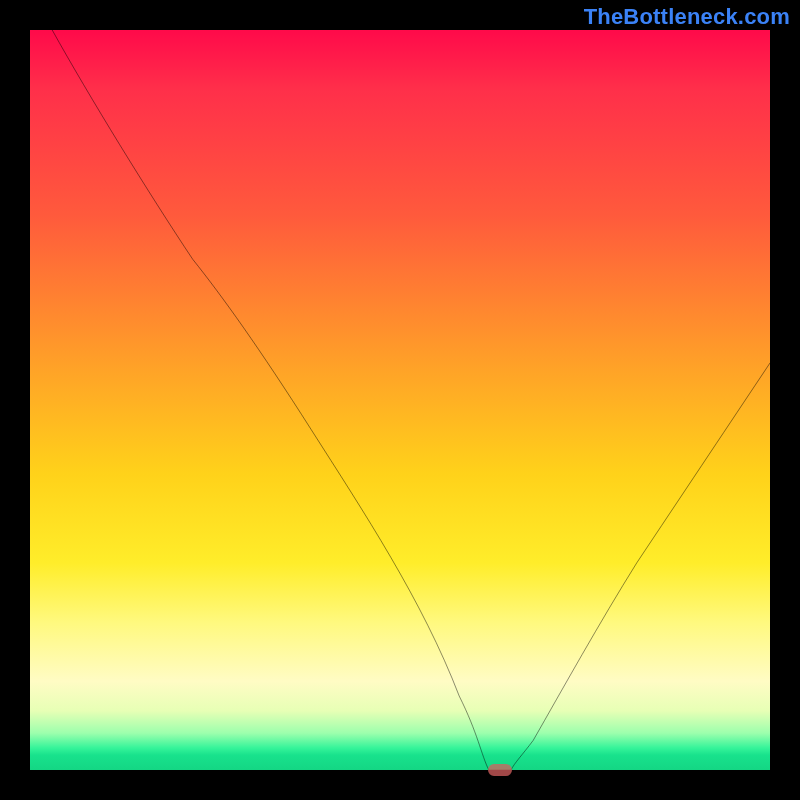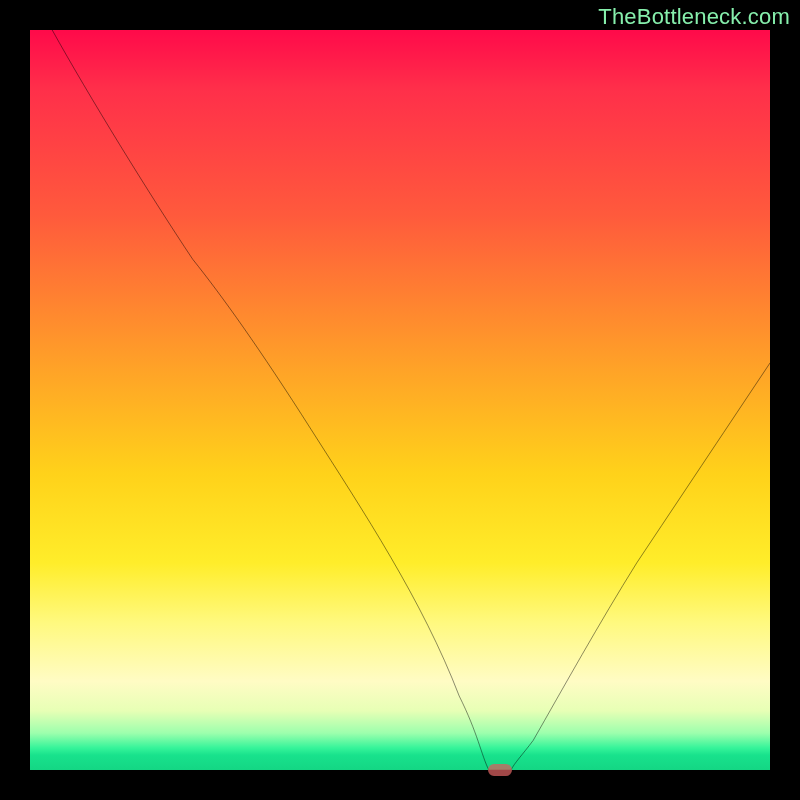--- a/index.html
+++ b/index.html
@@ -14,23 +14,23 @@
   .frame {
     position: relative;
     width: 800px;
     height: 800px;
     background: #000;
   }
   .watermark {
     position: absolute;
     top: 4px;
     right: 10px;
-    color: #86efac;
+    color: #3b82f6;
     font-size: 22px;
-    font-weight: 400;
+    font-weight: 700;
     letter-spacing: 0.2px;
     user-select: none;
   }
   .plot {
     position: absolute;
     left: 30px;
     top: 30px;
     width: 740px;
     height: 740px;
     background: #000;

